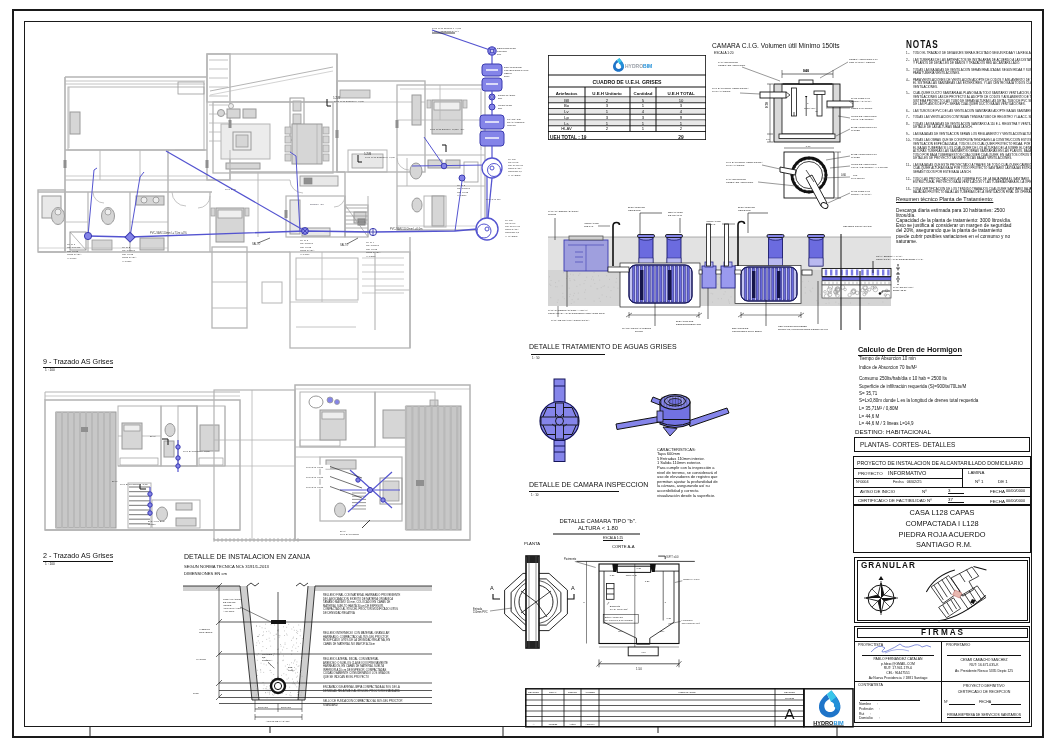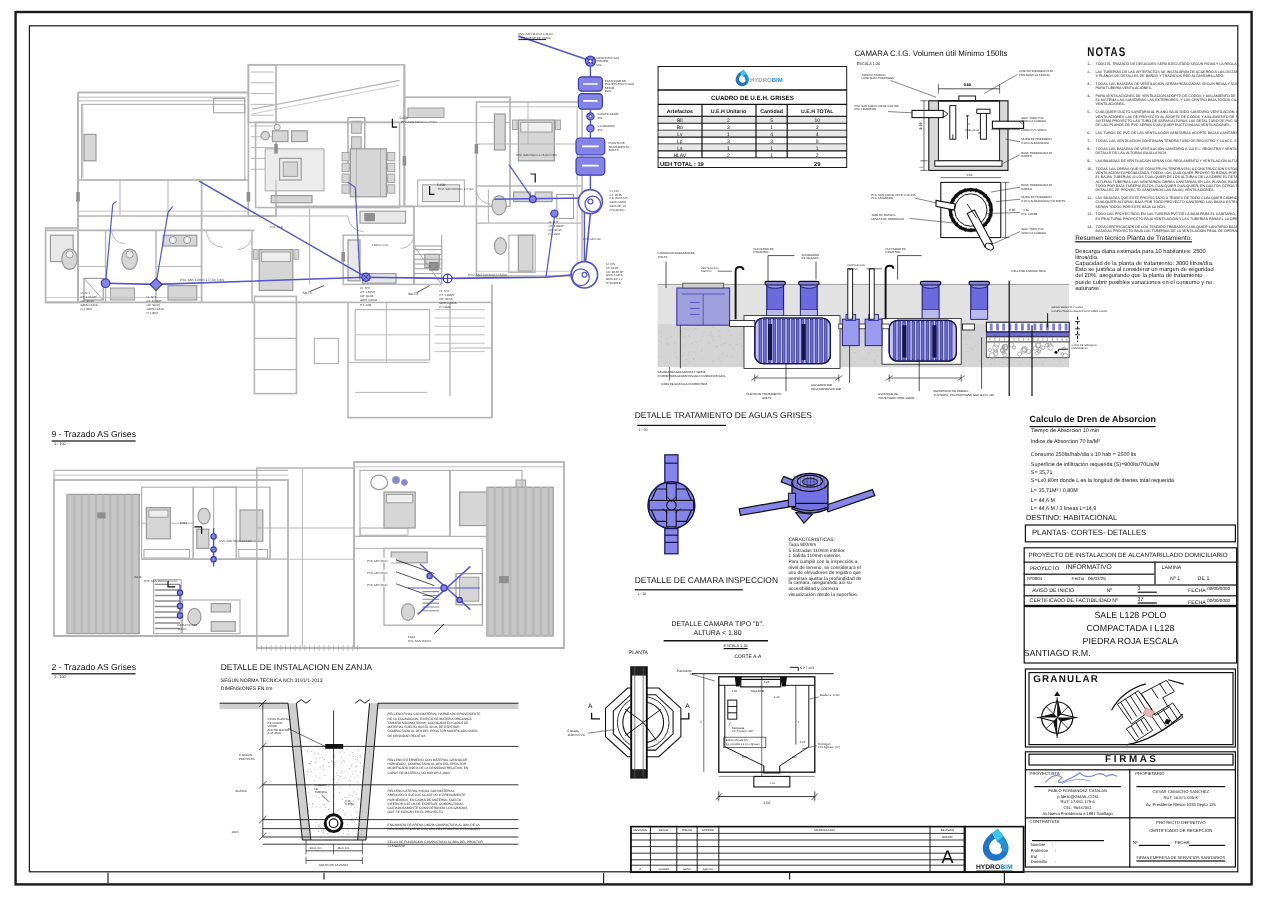--- a/index.html
+++ b/index.html
@@ -1091,21 +1091,21 @@
       <text x="11" y="144.2" font-size="3.0" fill="#111">BAJADAS PROYECTO BAJA LAS TUBERIAS DE LA VENTILACION FINAL DE OPERACION.</text>
     </svg>
     <div class="t" style="left:896px;top:196px;font-size:5.4px;font-weight:normal;text-decoration:underline">Resumen técnico Planta de Tratamiento:</div>
     <div class="t" style="left:896px;top:207.5px;font-size:4.8px;font-weight:normal;">Descarga diaria estimada para 10 habitantes: 2500</div>
     <div class="t" style="left:896px;top:212.7px;font-size:4.8px;font-weight:normal;">litros/día.</div>
     <div class="t" style="left:896px;top:217.9px;font-size:4.8px;font-weight:normal;">Capacidad de la planta de tratamiento: 3000 litros/día.</div>
     <div class="t" style="left:896px;top:223.1px;font-size:4.8px;font-weight:normal;">Esto se justifica al considerar un margen de seguridad</div>
     <div class="t" style="left:896px;top:228.3px;font-size:4.8px;font-weight:normal;">del 20%, asegurando que la planta de tratamiento</div>
     <div class="t" style="left:896px;top:233.5px;font-size:4.8px;font-weight:normal;">puede cubrir posibles variaciones en el consumo y no</div>
     <div class="t" style="left:896px;top:238.7px;font-size:4.8px;font-weight:normal;">saturarse.</div>
-    <div class="t" style="left:858px;top:345px;font-size:7.4px;font-weight:bold;border-bottom:1.4px solid #111;padding-bottom:1px">Calculo  de  Dren  de  Absorcion</div>
+    <div class="t" style="left:858px;top:345px;font-size:7.4px;font-weight:bold;border-bottom:1.4px solid #111;padding-bottom:1px">Calculo  de  Dren  de  Hormigon</div>
     <div class="t" style="left:859px;top:356px;font-size:4.5px;font-weight:normal;">Tiempo de Absorcion 10 min</div>
     <div class="t" style="left:859px;top:365px;font-size:4.5px;font-weight:normal;">Indice de Absorcion 70 lts/M²</div>
     <div class="t" style="left:859px;top:376px;font-size:4.5px;font-weight:normal;">Consumo 250lts/hab/dia x 10 hab = 2500 lts</div>
     <div class="t" style="left:859px;top:384px;font-size:4.5px;font-weight:normal;">Superficie de infiltración requerida (S)=900lts/70Lts/M</div>
     <div class="t" style="left:859px;top:391px;font-size:4.5px;font-weight:normal;">S= 35,71</div>
     <div class="t" style="left:859px;top:398px;font-size:4.5px;font-weight:normal;">S=Lx0,80m donde L es la longitud de drenes total requerida</div>
     <div class="t" style="left:859px;top:406px;font-size:4.5px;font-weight:normal;">L=  35,71M² / 0,80M</div>
     <div class="t" style="left:859px;top:414px;font-size:4.5px;font-weight:normal;">L= 44,6 M</div>
     <div class="t" style="left:859px;top:421px;font-size:4.5px;font-weight:normal;">L= 44,6 M / 3 lineas L=14,9</div>
     <div class="t" style="left:855px;top:427.5px;font-size:6.2px;font-weight:normal;">DESTINO: HABITACIONAL</div>
@@ -1128,24 +1128,24 @@
     <div class="t" style="left:922px;top:488.5px;font-size:4.4px;font-weight:normal;">Nº</div>
     <div class="t" style="left:948px;top:488px;font-size:4.4px;font-weight:normal;border-bottom:0.8px solid #111;width:16px">3</div>
     <div class="t" style="left:990px;top:488.5px;font-size:4.4px;font-weight:normal;">FECHA</div>
     <div class="t" style="left:1006px;top:488.5px;font-size:3.8px;font-weight:normal;">00/00/0000</div>
     <div class="abs" style="left:853px;top:495.5px;width:178px;border-top:1px solid #111"></div>
     <div class="t" style="left:858px;top:497.5px;font-size:4.4px;font-weight:normal;">CERTIFICADO DE FACTIBILIDAD Nº</div>
     <div class="t" style="left:948px;top:497px;font-size:4.4px;font-weight:normal;border-bottom:0.8px solid #111;width:16px">37</div>
     <div class="t" style="left:990px;top:498.5px;font-size:4.4px;font-weight:normal;">FECHA</div>
     <div class="t" style="left:1006px;top:498.5px;font-size:3.8px;font-weight:normal;">00/00/0000</div>
     <div class="abs" style="left:853px;top:505px;width:178px;height:48px;border:1.4px solid #111"></div>
-    <div class="t" style="left:853px;top:508.0px;font-size:7.4px;font-weight:normal;width:178px;text-align:center">SALE L128 POLO</div>
+    <div class="t" style="left:853px;top:508.0px;font-size:7.4px;font-weight:normal;width:178px;text-align:center">CASA L128 CAPAS</div>
     <div class="t" style="left:853px;top:518.8px;font-size:7.4px;font-weight:normal;width:178px;text-align:center">COMPACTADA I L128</div>
-    <div class="t" style="left:853px;top:529.6px;font-size:7.4px;font-weight:normal;width:178px;text-align:center">PIEDRA ROJA ESCALA</div>
-    <div class="t" style="left:853px;top:540.4px;font-size:7.4px;font-weight:normal;width:182px;">SANTIAGO R.M.</div>
+    <div class="t" style="left:853px;top:529.6px;font-size:7.4px;font-weight:normal;width:178px;text-align:center">PIEDRA ROJA ACUERDO</div>
+    <div class="t" style="left:853px;top:540.4px;font-size:7.4px;font-weight:normal;width:182px;text-align:center">SANTIAGO R.M.</div>
     <div class="abs" style="left:854px;top:557px;width:176px;height:66px;border:1.6px solid #111"></div>
     <div class="abs" style="left:856.5px;top:559.5px;width:171px;height:61px;border:0.8px solid #111"></div>
     <div class="t" style="left:861px;top:561px;font-size:8.2px;font-weight:bold;letter-spacing:1px">GRANULAR</div>
     <svg class="abs" style="left:856px;top:560px" width="172" height="62" viewBox="0 0 172 62">
       <g transform="translate(25,38)">
 <circle r="13" fill="none" stroke="#111" stroke-width="1"></circle>
 <path d="M 0 -17 l 0 34 M -17 0 l 34 0" stroke="#111" stroke-width="0.8"></path>
 <path d="M 0 -15 L 3 -3 L 15 0 L 3 3 L 0 15 L -3 3 L -15 0 L -3 -3 Z" fill="#fff" stroke="#111" stroke-width="0.9"></path>
 <path d="M 0 -15 L 3 -3 L 0 0 Z M 15 0 L 3 3 L 0 0 Z M 0 15 L -3 3 L 0 0 Z M -15 0 L -3 -3 L 0 0 Z" fill="#111"></path>
 <path d="M -9 -9 L 0 0 M 9 -9 L 0 0 M 9 9 L 0 0 M -9 9 L 0 0" stroke="#111" stroke-width="0.7"></path>

